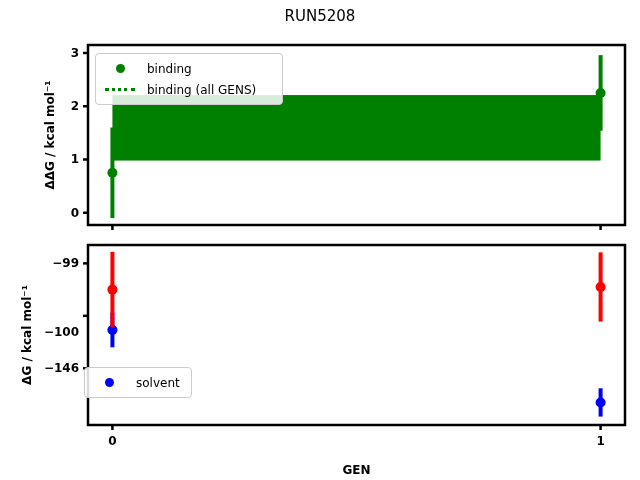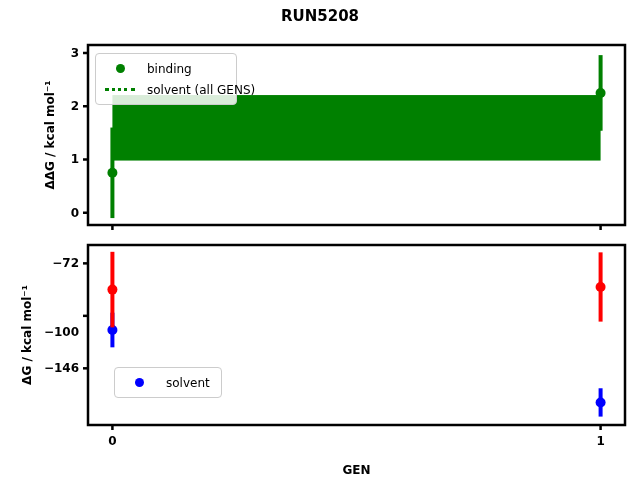--- a/index.html
+++ b/index.html
@@ -3,38 +3,38 @@
 <meta charset="utf-8">
 <style>
   html,body{margin:0;padding:0;background:#fff;}
   .figure{
     position:relative;width:640px;height:480px;background:#ffffff;
     font-family:"DejaVu Sans","Liberation Sans",sans-serif;color:#000;
     overflow:hidden;
   }
   .fig-title{
     position:absolute;top:7px;left:0;width:640px;text-align:center;
-    font-size:15px;font-weight:bold;
+    font-size:15px;font-weight:normal;
   }
   #chart-svg{position:absolute;left:0;top:0;}
   .tick-label{position:absolute;font-size:12px;font-weight:bold;line-height:18px;}
   .ytick{left:0;width:79px;text-align:right;}
   .xtick{width:40px;text-align:center;}
   .axis-label{position:absolute;font-size:12px;font-weight:bold;text-align:center;}
   .ylabel{width:180px;height:18px;line-height:18px;transform:rotate(-90deg);}
   #ylabel-top{left:-40px;top:126px;}
   #ylabel-bottom{left:-63px;top:326px;}
   #xlabel{left:88px;top:463px;width:537px;}
   .legend{
     position:absolute;background:rgba(255,255,255,0.85);
     border:1px solid #cccccc;border-radius:4px;
     font-size:12px;font-weight:normal;padding:4px 8px;box-sizing:border-box;
   }
-  #legend-top{left:95px;top:53px;width:142px;text-align:center;}
-  #legend-bottom{left:114px;top:367px;width:108px;}
+  #legend-top{left:95px;top:53px;width:188px;text-align:center;}
+  #legend-bottom{left:84px;top:367px;width:108px;}
   .legend-row{display:flex;align-items:center;height:21px;}
   .legend-marker{width:32px;display:flex;justify-content:center;align-items:center;margin-right:11px;flex:0 0 32px;}
   .lg-dot{width:9px;height:9px;border-radius:50%;display:inline-block;}
   .lg-dotline{width:30px;height:0;border-top:3px dotted #008000;display:inline-block;}
   .legend-text{white-space:nowrap;}
 </style>
 </head>
 <body>
 
 <div class="figure">
@@ -67,21 +67,21 @@
       <line x1="83" y1="368.32361516034985" x2="88" y2="368.32361516034985" stroke="#000" stroke-width="2.5"></line>
       <line x1="112.4090909090909" y1="425" x2="112.4090909090909" y2="430" stroke="#000" stroke-width="2.5"></line>
       <line x1="600.590909090909" y1="425" x2="600.590909090909" y2="430" stroke="#000" stroke-width="2.5"></line>
     </svg>
 
   <div id="tick-layer">
       <div class="tick-label ytick" style="top: 203.751px;">0</div>
       <div class="tick-label ytick" style="top: 150.497px;">1</div>
       <div class="tick-label ytick" style="top: 97.2426px;">2</div>
       <div class="tick-label ytick" style="top: 43.9882px;">3</div>
-      <div class="tick-label ytick" style="top: 254.367px;">−72</div>
+      <div class="tick-label ytick" style="top: 254.367px;">−99</div>
       <div class="tick-label ytick" style="top: 323px;">−100</div>
       <div class="tick-label ytick" style="top: 359.324px;">−146</div>
       <div class="tick-label xtick" style="left: 92.4091px; top: 432px;">0</div>
       <div class="tick-label xtick" style="left: 580.591px; top: 432px;">1</div>
     </div>
 
   <div id="ylabel-top" class="axis-label ylabel">ΔΔG / kcal mol⁻¹</div>
   <div id="ylabel-bottom" class="axis-label ylabel">ΔG / kcal mol⁻¹</div>
   <div id="xlabel" class="axis-label">GEN</div>
 
@@ -89,21 +89,21 @@
       <div class="legend-row">
         <div class="legend-marker">
           <span class="lg-dot" style="background: rgb(0, 128, 0);"></span>
         </div>
         <div class="legend-text">binding</div>
       </div>
       <div class="legend-row">
         <div class="legend-marker">
           <span class="lg-dotline" style="border-top-color: rgb(0, 128, 0);"></span>
         </div>
-        <div class="legend-text">solvent (all GENS)</div>
+        <div class="legend-text">binding (all GENS)</div>
       </div>
     </div>
   <div id="legend-bottom" class="legend">
       <div class="legend-row">
         <div class="legend-marker">
           <span class="lg-dot" style="background: rgb(0, 0, 255);"></span>
         </div>
         <div class="legend-text">solvent</div>
       </div>
     </div>

